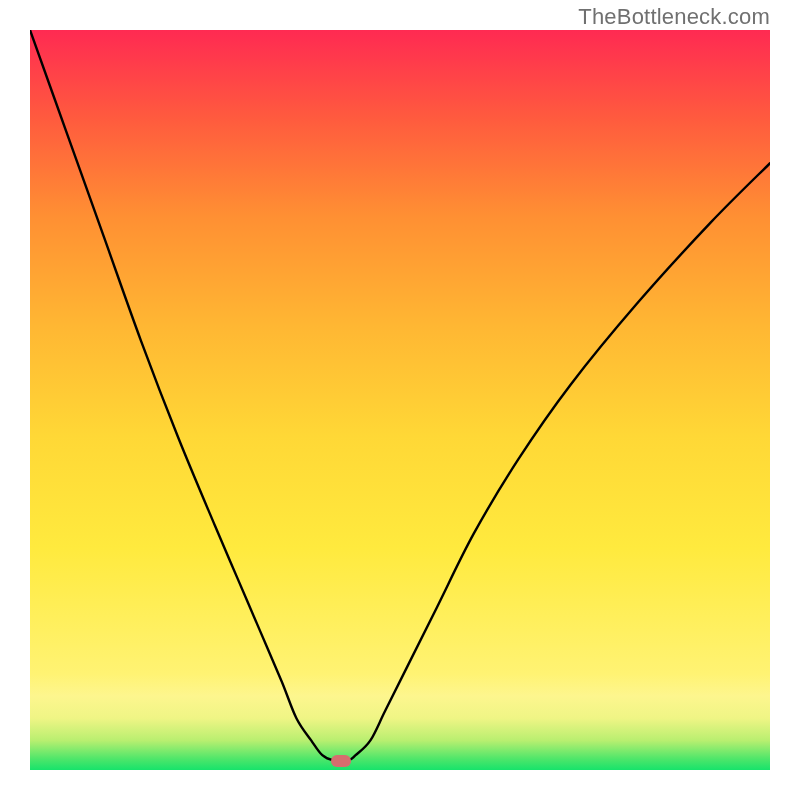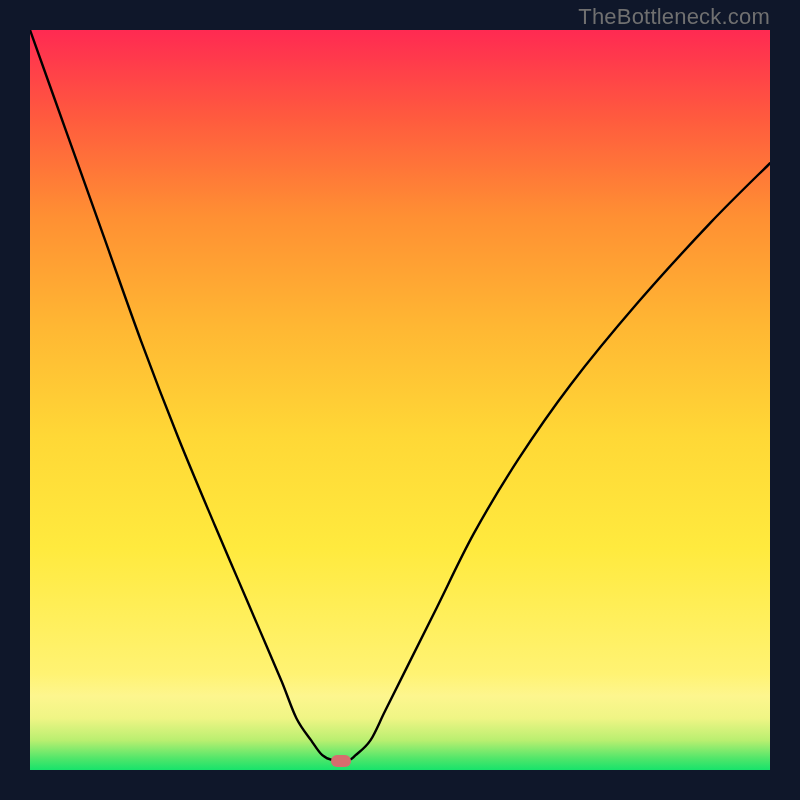--- a/index.html
+++ b/index.html
@@ -9,21 +9,21 @@
     height: 800px;
     background: #000;
     overflow: hidden;
   }
   .frame {
     position: absolute;
     left: 0;
     top: 0;
     width: 800px;
     height: 800px;
-    background: #0f172a;
+    background: #ffffff;
   }
   .plot {
     position: absolute;
     left: 30px;
     top: 30px;
     width: 740px;
     height: 740px;
     
     background: linear-gradient(
       to top,

